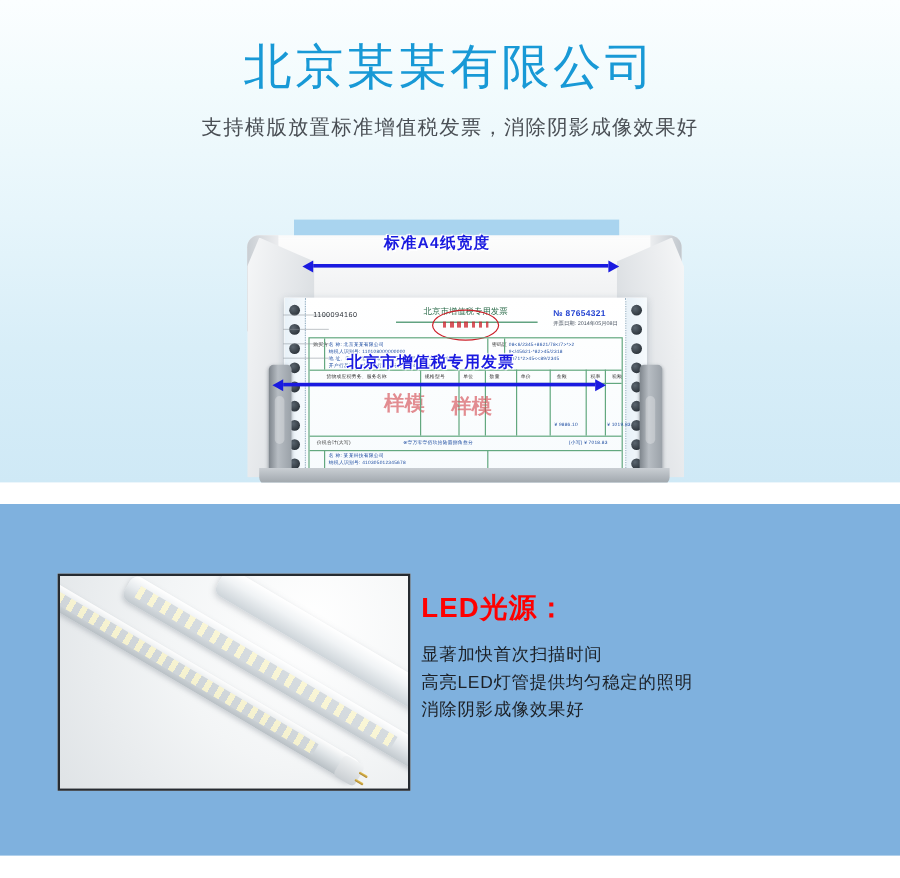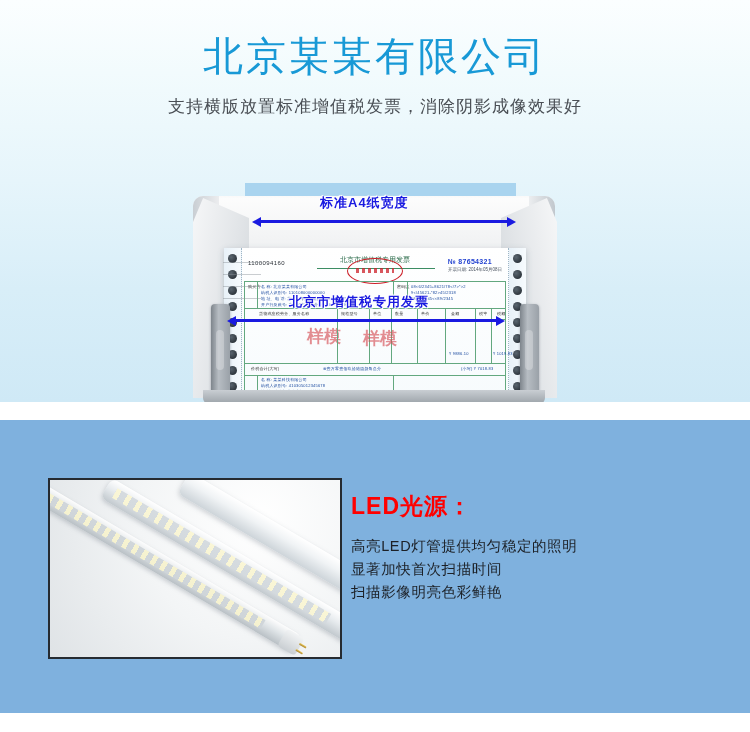--- a/index.html
+++ b/index.html
@@ -9,21 +9,21 @@
   
   .sec1{position:absolute;left:0;top:0;width:750px;height:402px;
         background:linear-gradient(180deg,#fbfeff 0%,#f2fbfd 18%,#e6f5fb 45%,#d8eef8 72%,#cfe9f6 100%);
         overflow:hidden;}
   .title{position:absolute;left:0;top:36px;width:750px;text-align:center;
          font-size:40px;letter-spacing:3px;color:#1899d6;font-weight:400;line-height:1;}
   .subtitle{position:absolute;left:0;top:98px;width:750px;text-align:center;
             font-size:17px;letter-spacing:1px;color:#4a4f55;line-height:1;}
 
   
-  .scanner{position:absolute;left:175px;top:196px;width:400px;height:206px;}
+  .scanner{position:absolute;left:188px;top:196px;width:400px;height:206px;}
   .sc-back{position:absolute;left:18px;top:0;width:362px;height:80px;
            background:linear-gradient(180deg,#fdfdfd,#e9ebed);
            border-radius:10px 10px 0 0;
            box-shadow:inset 0 -5px 9px rgba(120,130,140,.20);}
   .sc-back:before{content:"";position:absolute;left:0;top:0;width:26px;height:80px;
            background:linear-gradient(90deg,#c9ced3,#ecedef);border-radius:10px 0 0 0;}
   .sc-back:after{content:"";position:absolute;right:0;top:0;width:26px;height:80px;
            background:linear-gradient(270deg,#c1c7cd,#eceef0);border-radius:0 10px 0 0;}
   .sc-lid-l{position:absolute;left:18px;top:2px;width:56px;height:200px;
            background:linear-gradient(100deg,#f6f7f8 0%,#e2e5e8 55%,#cfd4d8 100%);
@@ -269,19 +269,19 @@
                   background:linear-gradient(180deg,#ffffff,#f0f3f5 40%,#cdd4d9);
                   box-shadow:0 2px 5px rgba(120,130,140,.35);">
         
         
         
       </div>
     </div>
 
     <div class="led-head" style="position:absolute;left:351px;top:75px;">LED光源：</div>
     <div class="led-list" style="position:absolute;left:351px;top:115px;">
+      <div>显著加快首次扫描时间</div>
       <div>高亮LED灯管提供均匀稳定的照明</div>
-      <div>显著加快首次扫描时间</div>
-      <div>扫描影像明亮色彩鲜艳</div>
+      <div>消除阴影成像效果好</div>
     </div>
   </div>
 
 </div>
 
 </body></html>

